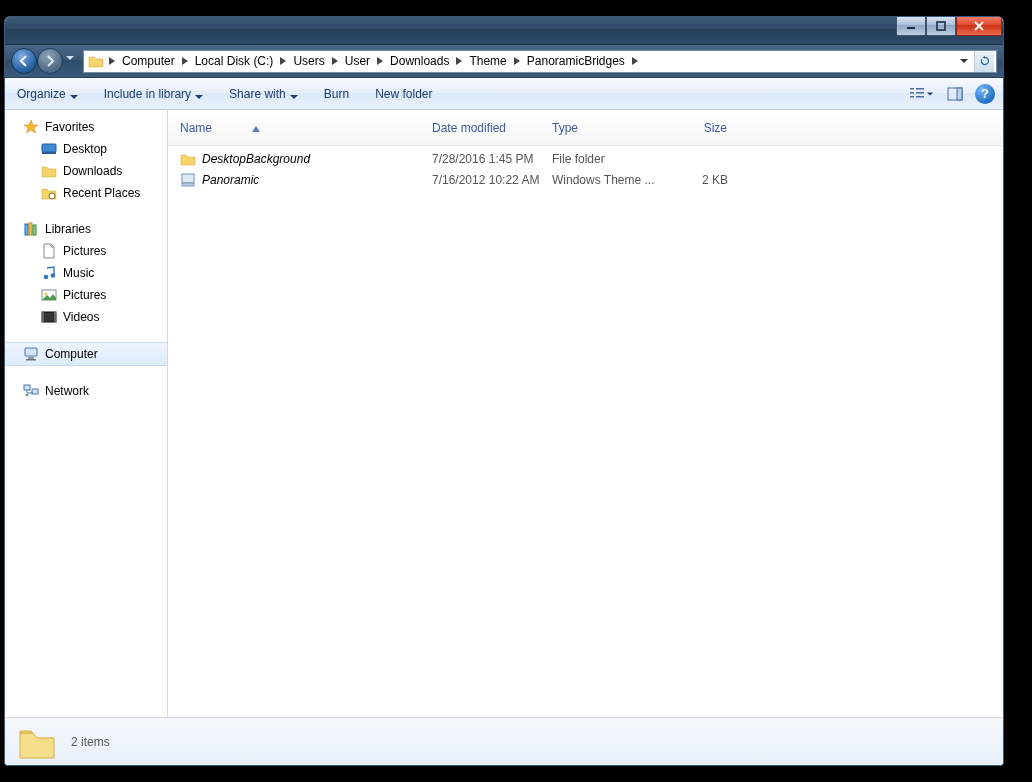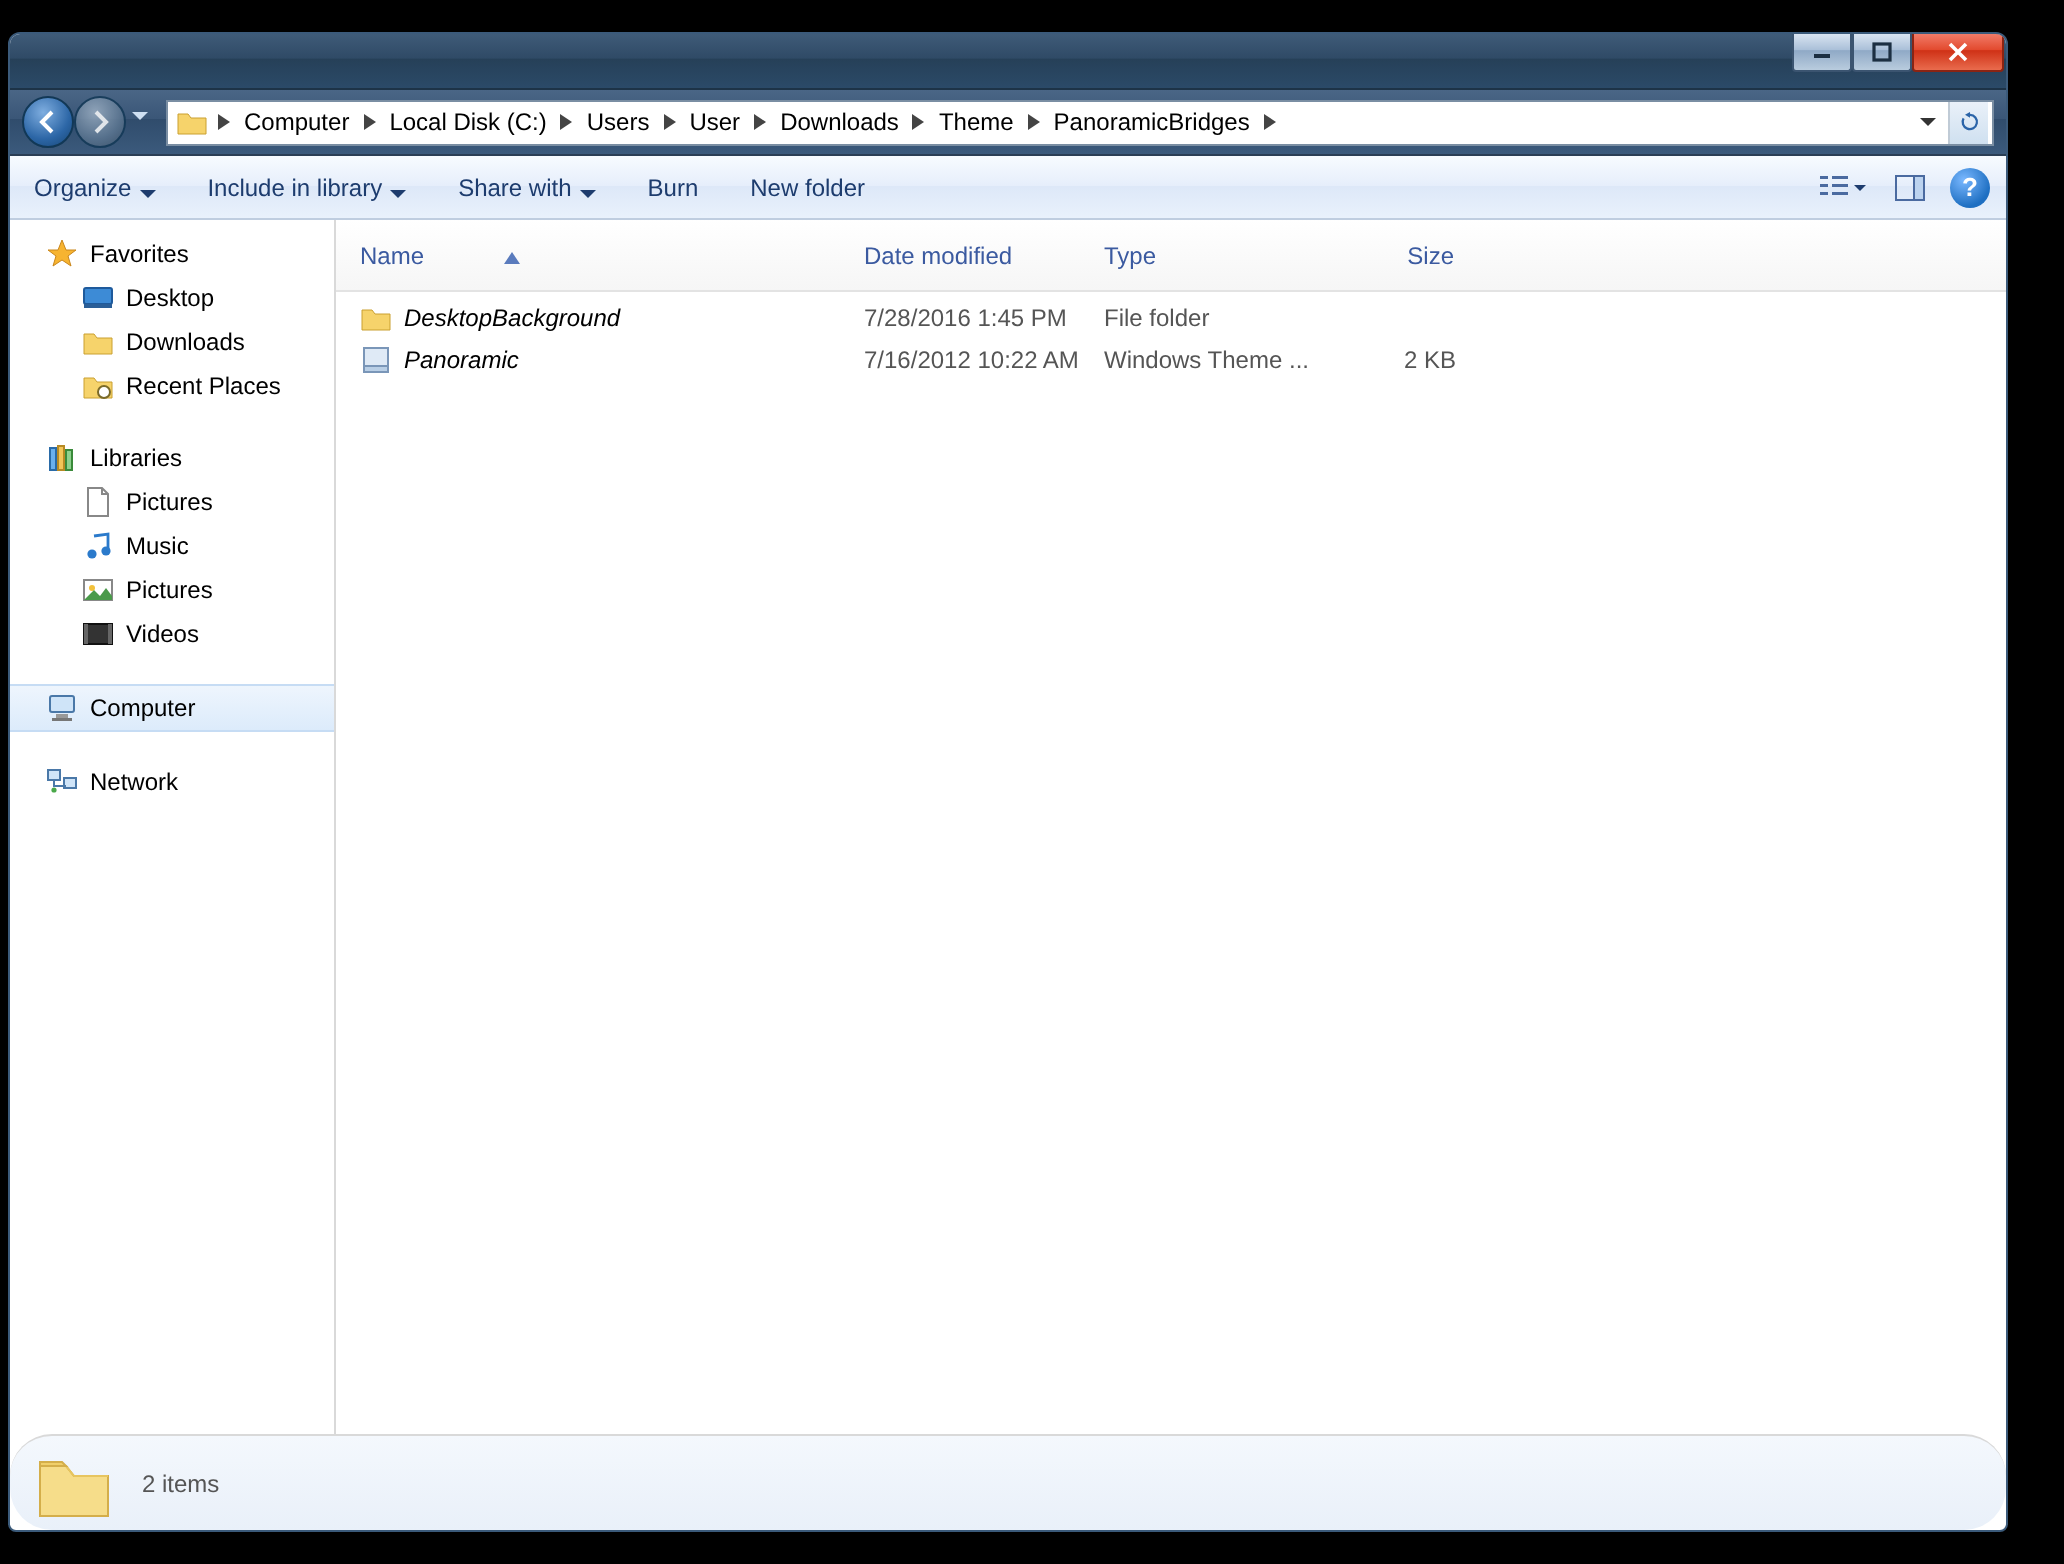--- a/index.html
+++ b/index.html
@@ -101,21 +101,21 @@
 .rows{flex:1;overflow:auto;background:#fff;padding:2px 6px;}
 .row{display:flex;align-items:center;height:21px;padding:0 0;}
 .row .c{padding:0 6px;}
 .row .c.name{width:252px;display:flex;align-items:center;gap:6px;font-style:italic;}
 .row .c.date{width:120px;color:#555;}
 .row .c.type{width:118px;color:#555;white-space:nowrap;overflow:hidden;text-overflow:ellipsis;}
 .row .c.size{width:70px;text-align:right;color:#555;}
 .file-ico{width:16px;height:16px;}
 
 
-.status{height:48px;border-top:1px solid #d9d9d9;background:linear-gradient(#f4f8fd,#e9f0f9);display:flex;align-items:center;padding:0 12px;gap:14px;border-radius:21px;}
+.status{height:48px;border-top:1px solid #d9d9d9;background:linear-gradient(#f4f8fd,#e9f0f9);display:flex;align-items:center;padding:0 12px;gap:14px;}
 .status-icon{width:40px;height:38px;}
 .status-text{color:#555;}
 
 
 .folder-svg{fill:#f6d36b;stroke:#caa030;stroke-width:.5;}
 </style>
 </head>
 <body>
 
 <div class="window">

